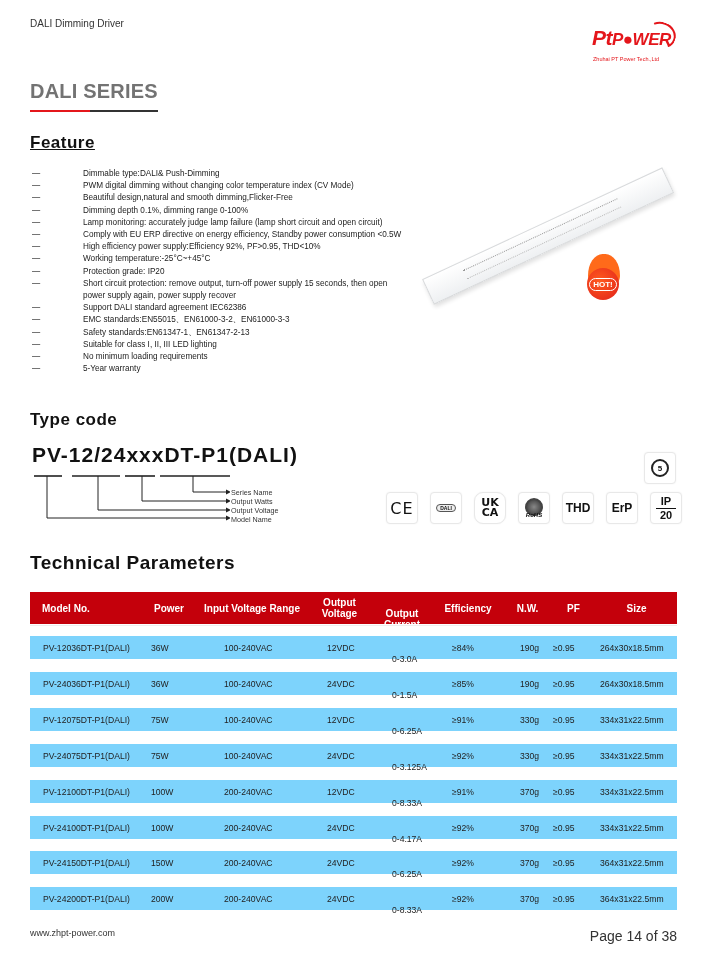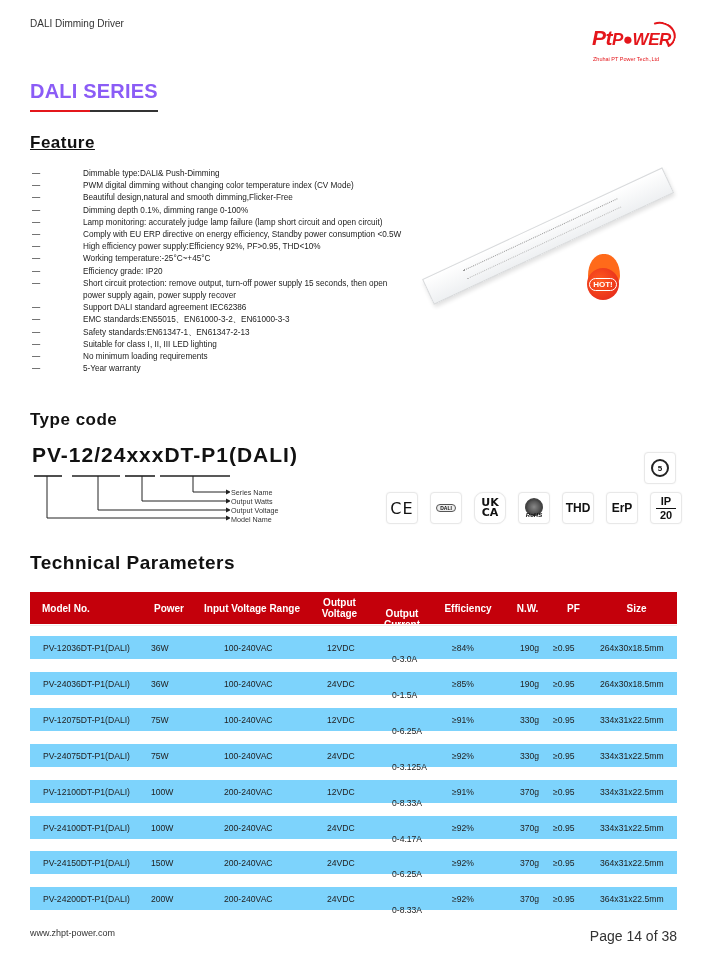--- a/index.html
+++ b/index.html
@@ -7,21 +7,21 @@
     body { position: relative; font-family: "Liberation Sans", "DejaVu Sans", sans-serif; color: #222; }
 
     .doc-header-title { position: absolute; left: 30px; top: 18px; font-size: 10px; color: #333; }
 
     .logo { position: absolute; left: 586px; top: 20px; width: 100px; height: 46px; }
     .logo-word { position: absolute; left: 6px; top: 6px; font-size: 17px; font-weight: bold; font-style: italic; color: #e4161b; letter-spacing: -0.5px; }
     .logo-word .big { font-size: 21px; }
     .logo-arc { position: absolute; left: 60px; top: 2px; width: 30px; height: 26px; border: 2px solid #e4161b; border-left-color: transparent; border-bottom-color: transparent; border-radius: 50%; transform: rotate(20deg); }
     .logo-sub { position: absolute; left: 7px; top: 36px; font-size: 5.5px; color: #e4161b; white-space: nowrap; }
 
-    .series-title { position: absolute; left: 30px; top: 80px; font-size: 20px; font-weight: bold; color: #8b5cf6; letter-spacing: 0.2px; }
+    .series-title { position: absolute; left: 30px; top: 80px; font-size: 20px; font-weight: bold; color: #737373; letter-spacing: 0.2px; }
     .series-underline { position: absolute; left: 30px; top: 110px; width: 128px; height: 2px; background: linear-gradient(to right, #e4161b 0 60px, #333 60px 128px); }
 
     .section-title { position: absolute; left: 30px; font-size: 17px; font-weight: bold; color: #111; letter-spacing: 0.5px; }
     .feature-title { top: 133px; text-decoration: underline; }
     .typecode-title { top: 410px; }
     .tech-title { top: 552px; font-size: 19px; }
 
     .feature-list { position: absolute; left: 32px; top: 168px; width: 370px; list-style: none; }
     .feature-item { display: flex; font-size: 8.2px; line-height: 12.2px; color: #222; }
     .feature-dash { width: 15px; flex: none; }
@@ -124,21 +124,21 @@
   <li class="feature-item">
       <span class="feature-dash">—</span>
       <span class="feature-text">High efficiency power supply:Efficiency 92%, PF&gt;0.95, THD&lt;10%</span>
     </li>
   <li class="feature-item">
       <span class="feature-dash">—</span>
       <span class="feature-text">Working temperature:-25°C~+45°C</span>
     </li>
   <li class="feature-item">
       <span class="feature-dash">—</span>
-      <span class="feature-text">Efficiency grade: IP20</span>
+      <span class="feature-text">Protection grade: IP20</span>
     </li>
   <li class="feature-item">
       <span class="feature-dash">—</span>
       <span class="feature-text">Short circuit protection: remove output, turn-off power supply 15 seconds, then open power supply again, power supply recover</span>
     </li>
   <li class="feature-item">
       <span class="feature-dash">—</span>
       <span class="feature-text">Support DALI standard agreement IEC62386</span>
     </li>
   <li class="feature-item">

